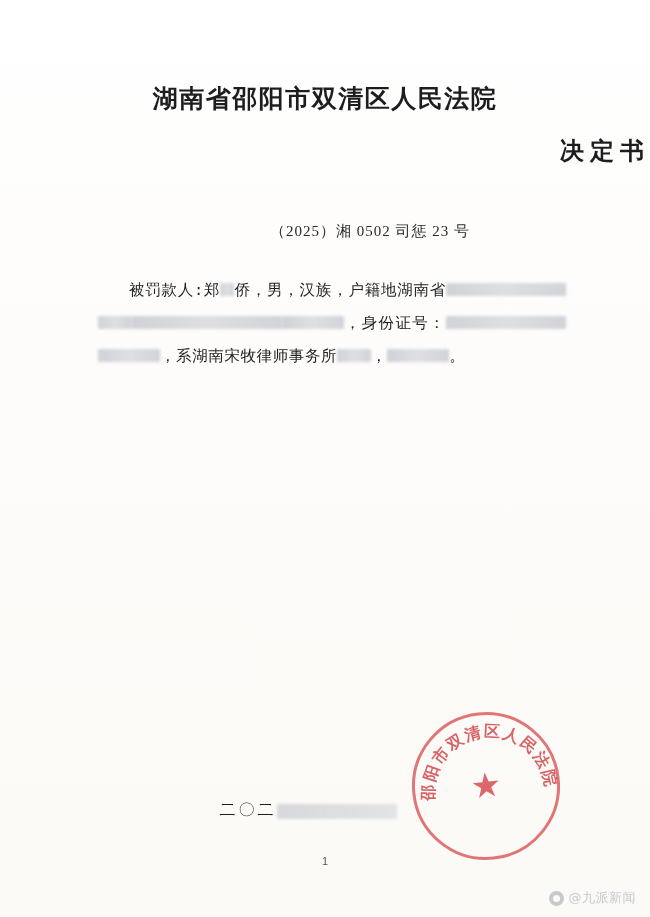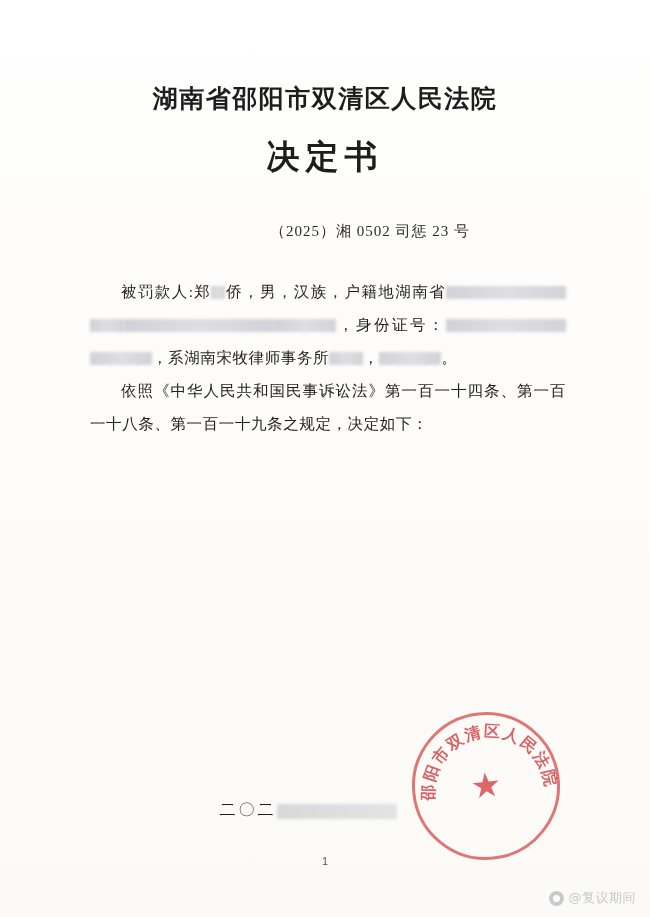--- a/index.html
+++ b/index.html
@@ -48,22 +48,22 @@
     font-weight: bold;
     letter-spacing: 1.5px;
     color: #1d1d1d;
     font-family: "DejaVu Serif", "Liberation Serif", serif;
   }
   .doc-type {
     position: absolute;
     top: 135px;
     left: 0;
     width: 650px;
-    text-align: center;
-    font-size: 33px;
+    text-align: right;
+    font-size: 24px;
     font-weight: bold;
     letter-spacing: 6px;
     color: #1d1d1d;
     font-family: "DejaVu Serif", "Liberation Serif", serif;
   }
   .case-number {
     position: absolute;
     top: 222px;
     left: 0;
     width: 650px;
@@ -78,22 +78,23 @@
     position: absolute;
     left: 86px;
     width: 480px;
     font-size: 15.5px;
     line-height: 33px;
     color: #1f1f1f;
     letter-spacing: 0.6px;
     text-align: justify;
   }
   .para {
-    margin: 0 0 0 4px;
+    margin: 0 0 0 12px;
     text-indent: 2em;
+    font-family: Liberation Mono, monospace;
   }
   .para + .para {
     margin-top: 0px;
   }
   .redact {
     display: inline-block;
     vertical-align: middle;
     background: linear-gradient(90deg, rgba(170,175,185,0.55), rgba(200,203,210,0.6), rgba(165,170,182,0.5));
     filter: blur(1.4px);
     border-radius: 1px;
@@ -223,21 +224,20 @@
   <div class="doc-body">
 
     <div class="court-title">湖南省邵阳市双清区人民法院</div>
 
     <div class="doc-type">决定书</div>
 
     <div class="case-number">（2025）湘 0502 司惩 23 号</div>
 
     <div class="para-block" style="top: 275px;">
       <p class="para" id="p0">被罚款人:郑<span class="redact r-xs"></span>侨，男，汉族，户籍地湖南省<span class="redact r-xl"></span><span class="redact r-s"></span><span class="redact r-xxl"></span><span class="redact r-m"></span>，身份证号：<span class="redact r-xl"></span><span class="redact r-m"></span>，系湖南宋牧律师事务所<span class="redact r-s"></span>，<span class="redact r-m"></span>。</p>
-      <p class="para" id="p2">依照《中华人民共和国民事诉讼法》第一百一十四条、第一百一十八条、第一百一十九条之规定，决定如下：</p>
     </div>
 
     <div class="date-line">
       <span>二〇二</span><span class="date-redact"></span>
     </div>
 
     <div class="seal">
       <div class="seal-inner">
         <svg class="seal-arc" viewBox="0 0 148 148">
           <defs>
@@ -249,15 +249,15 @@
         </svg>
         <div class="seal-star">★</div>
       </div>
     </div>
 
     <div class="page-number">1</div>
   </div>
 
   <div class="watermark">
     <div class="weibo-eye"></div>
-    <div class="watermark-text">@复议期间</div>
+    <div class="watermark-text">@九派新闻</div>
   </div>
 </div>
 
 </body></html>

